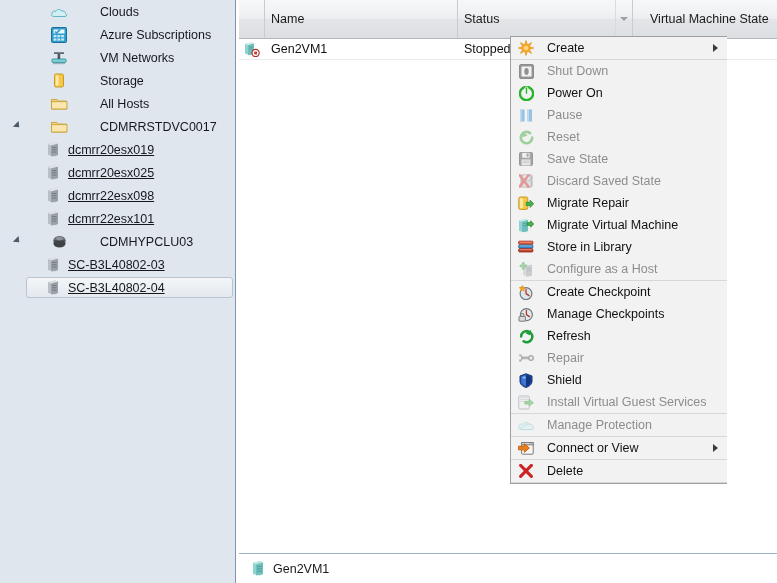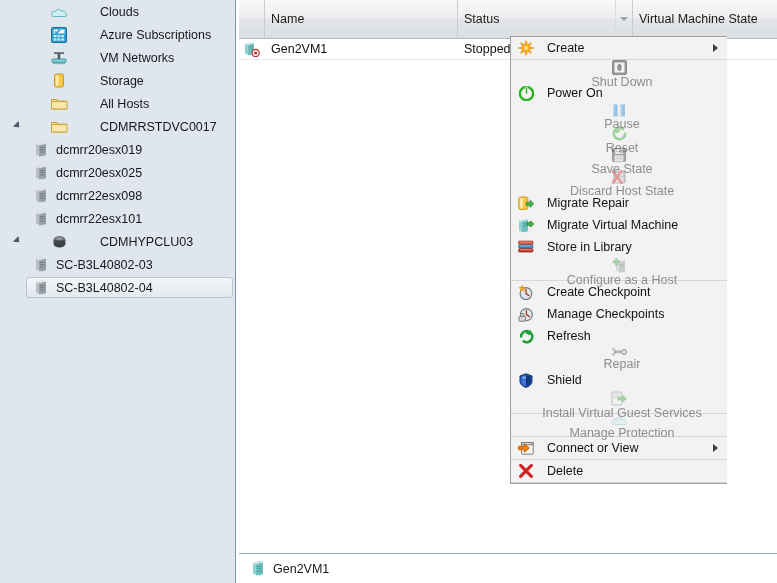--- a/index.html
+++ b/index.html
@@ -30,21 +30,21 @@
     position: relative;
     display: flex;
     align-items: center;
     height: 23px;
     padding-left: 8px;
     white-space: nowrap;
     font-size: 12.5px;
     color: #16191c;
   }
   .tree-row.indent1 { padding-left: 10px; gap: 26px; }
-  .tree-row.indent2 { padding-left: 18px; }
+  .tree-row.indent2 { padding-left: 30px; text-decoration: underline; }
   .tree-row.selected .sel-box {
     position: absolute;
     left: 26px; right: 2px; top: 1px; bottom: 1px;
     background: linear-gradient(to bottom,#f4f6f9,#e3e9f0);
     border: 1px solid #b9c4d0;
     border-radius: 3px;
   }
   .tree-row .lbl { position: relative; z-index: 2; }
   .tw {
     width: 14px; min-width:14px; height: 14px;
@@ -85,21 +85,21 @@
     position: relative;
     display: flex; align-items: center;
     padding-left: 6px;
     border-right: 1px solid #c8ccd0;
     white-space: nowrap;
     overflow: hidden;
   }
   .col.c0 { width: 26px; padding: 0; }
   .col.c1 { width: 193px; }
   .col.c2 { width: 175px; }
-  .col.c3 { flex: 1; border-right: none; }
+  .col.c3 { flex: 1; border-right: none; margin-left: 11px; }
   .sortbtn {
     position: absolute; right: 0; top: 0; bottom: 0;
     width: 17px;
     display: flex; align-items: center; justify-content: center;
     border-left: 1px solid #d8dade;
   }
   .sortbtn::after {
     content: "";
     width: 0; height: 0;
     border-left: 4px solid transparent;
@@ -152,21 +152,21 @@
   }
   .mi {
     position: relative;
     display: flex;
     align-items: center;
     height: 22px;
     background: #f2f2f2;
     color: #121212;
     white-space: nowrap;
   }
-  .mi.disabled { color: #8d8d8d; flex-direction: column; }
+  .mi.disabled { color: #8d8d8d; }
   .mi.highlight {
     background: #cde8f7;
     border: 1px solid #3399cc;
     margin: 0 1px;
     height: 22px;
   }
   .mi .mico {
     width: 30px; min-width: 30px;
     height: 22px;
     display: flex; align-items: center; justify-content: center;
@@ -486,21 +486,21 @@
       </div>
       <div class="mi disabled">
         <span class="mico" style="opacity: 0.45;">
           <svg class="sv" width="15" height="14" viewBox="0 0 15 14">
             <rect x="2" y="1" width="11" height="12" rx="1" fill="#9e9e9e" stroke="#6d6d6d"></rect>
             <rect x="4.4" y="1.3" width="6.2" height="4.3" fill="#e8e8e8"></rect>
             <rect x="3.6" y="7.3" width="7.8" height="5.3" fill="#d2d2d2"></rect>
             <path d="M0.7 1.2 L9.4 12.6 M9.4 1.2 L0.7 12.6" stroke="#d32f2f" stroke-width="2.6" stroke-linecap="round"></path>
           </svg>
         </span>
-        <span class="mlbl">Discard Host State</span>
+        <span class="mlbl">Discard Saved State</span>
       </div>
       <div class="mi">
         <span class="mico">
           <svg class="sv" width="16" height="15" viewBox="0 0 16 15">
             <rect x="0.8" y="1" width="9" height="12.4" rx="1.6" fill="#f5c84b" stroke="#c79a1c"></rect>
             <rect x="1.9" y="2.2" width="3" height="10" rx="1" fill="#fde9a8"></rect>
             <polygon points="8.2,6.2 12.2,6.2 12.2,4.2 15.6,7.8 12.2,11.4 12.2,9.4 8.2,9.4" fill="#45b54a" stroke="#2d8a31" stroke-width="0.8" stroke-linejoin="round"></polygon>
           </svg>
         </span>
         <span class="mlbl">Migrate Repair</span>

